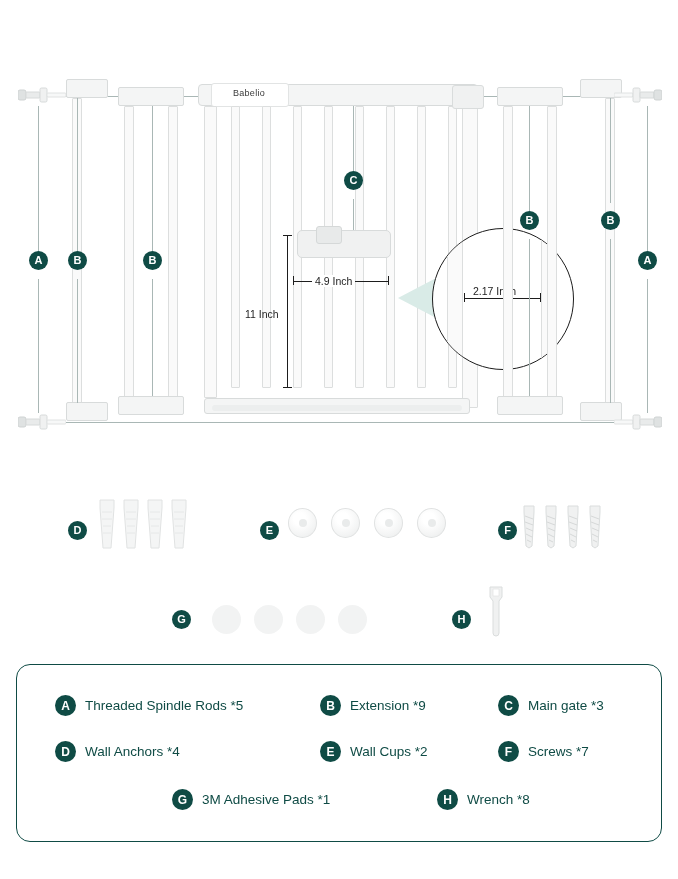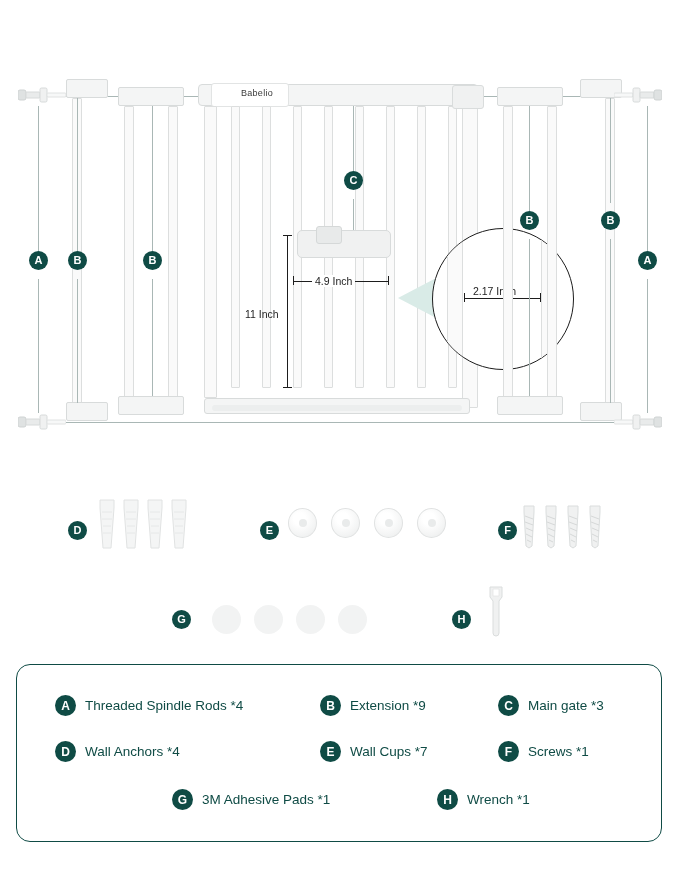--- a/index.html
+++ b/index.html
@@ -190,21 +190,21 @@
   <div class="abs bar-v" style="left:124px; top:106px; width:10px; height:300px;"></div>
   <div class="abs bar-v" style="left:168px; top:106px; width:10px; height:300px;"></div>
   <div class="abs gate-frame-bar" style="left:118px; top:396px; width:66px; height:19px;"></div>
   <div class="abs vline" style="left:152px; top:106px; width:1px; height:145px;"></div>
   <div class="abs vline" style="left:152px; top:279px; width:1px; height:117px;"></div>
   <div class="abs badge" style="left:143px; top:251px;">B</div>
 
   <div class="abs gate-frame-bar" style="left:198px; top:84px; width:280px; height:22px; border-radius:4px;"></div>
 
   <div class="abs" style="left:211px; top:83px; width:76px; height:22px; background:#ffffff; border:1px solid #e2e4e4; border-radius:3px;"></div>
-  <div class="abs" style="left:211px; top:88px; width:76px; text-align:center; font-size:9px; color:#3a3a3a; letter-spacing:0.3px;margin-left:8px;">Babelio</div>
+  <div class="abs" style="left:211px; top:88px; width:76px; text-align:center; font-size:9px; color:#3a3a3a; letter-spacing:0.3px;">Babelio</div>
 
   <div class="abs bar-v" style="left:204px; top:106px; width:13px; height:292px;"></div>
 
   <div class="abs bar-v" style="left:231px; top:106px; width:9px; height:282px;"></div>
   <div class="abs bar-v" style="left:262px; top:106px; width:9px; height:282px;"></div>
   <div class="abs bar-v" style="left:293px; top:106px; width:9px; height:282px;"></div>
   <div class="abs bar-v" style="left:324px; top:106px; width:9px; height:282px;"></div>
   <div class="abs bar-v" style="left:355px; top:106px; width:9px; height:282px;"></div>
   <div class="abs bar-v" style="left:386px; top:106px; width:9px; height:282px;"></div>
   <div class="abs bar-v" style="left:417px; top:106px; width:9px; height:282px;"></div>
@@ -336,53 +336,53 @@
     <svg width="28" height="52" viewBox="0 0 28 52">
       <path d="M8 2 h12 v10 l-3 4 v32 a3 3 0 0 1 -6 0 v-32 l-3 -4 z" fill="#f0f1f1" stroke="#dadddd" stroke-width="1"></path>
       <path d="M11 4 h6 v7 h-6 z" fill="#ffffff" stroke="#e4e6e6" stroke-width="0.8"></path>
     </svg>
   </div>
 
   <div id="legend">
 
     <div class="legend-item" style="left:38px; top:30px;">
       <span class="badge lg">A</span>
-      <span class="legend-text">Threaded Spindle Rods *4</span>
+      <span class="legend-text">Threaded Spindle Rods *5</span>
     </div>
 
     <div class="legend-item" style="left:303px; top:30px;">
       <span class="badge lg">B</span>
       <span class="legend-text">Extension *9</span>
     </div>
 
     <div class="legend-item" style="left:481px; top:30px;">
       <span class="badge lg">C</span>
       <span class="legend-text">Main gate *3</span>
     </div>
 
     <div class="legend-item" style="left:38px; top:76px;">
       <span class="badge lg">D</span>
       <span class="legend-text">Wall Anchors *4</span>
     </div>
 
     <div class="legend-item" style="left:303px; top:76px;">
       <span class="badge lg">E</span>
-      <span class="legend-text">Wall Cups *7</span>
+      <span class="legend-text">Wall Cups *2</span>
     </div>
 
     <div class="legend-item" style="left:481px; top:76px;">
       <span class="badge lg">F</span>
-      <span class="legend-text">Screws *1</span>
+      <span class="legend-text">Screws *7</span>
     </div>
 
     <div class="legend-item" style="left:155px; top:124px;">
       <span class="badge lg">G</span>
       <span class="legend-text">3M Adhesive Pads *1</span>
     </div>
 
     <div class="legend-item" style="left:420px; top:124px;">
       <span class="badge lg">H</span>
-      <span class="legend-text">Wrench *1</span>
+      <span class="legend-text">Wrench *8</span>
     </div>
 
   </div>
 
 </div>
 
 </body></html>

